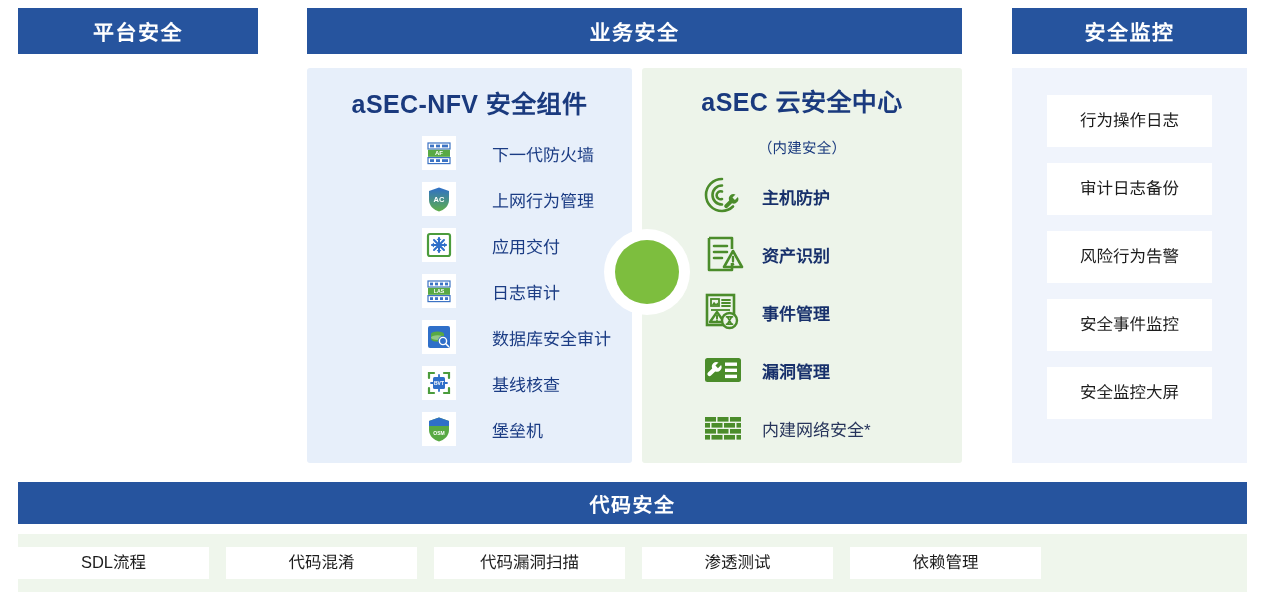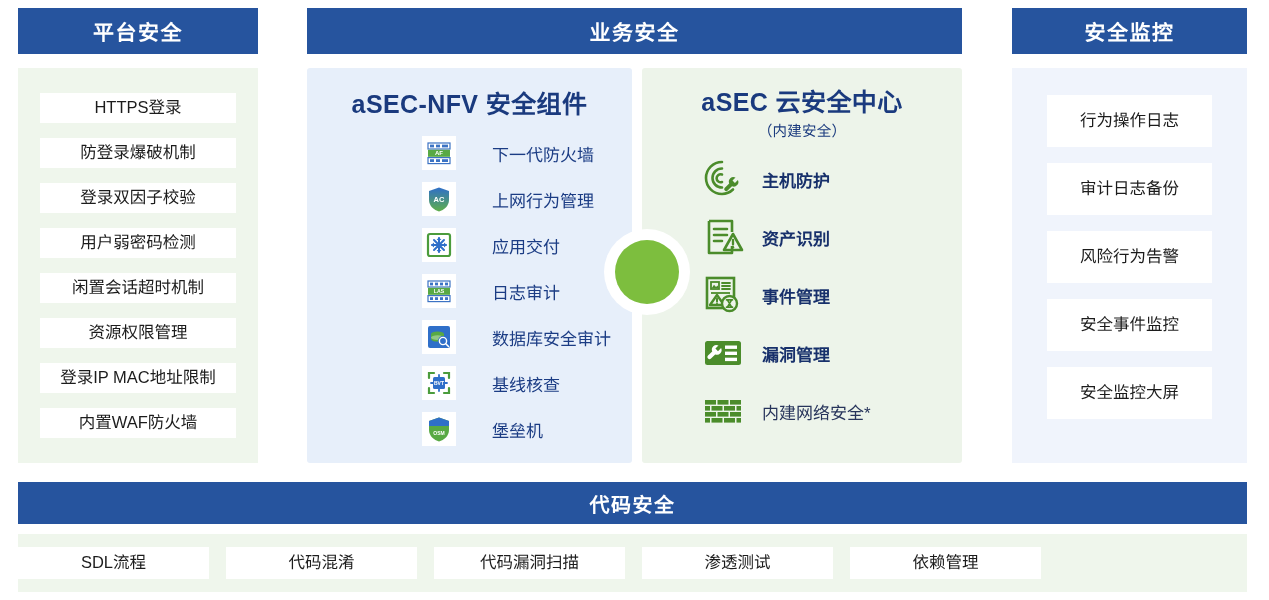--- a/index.html
+++ b/index.html
@@ -118,21 +118,21 @@
     letter-spacing: 0.4px;
   }
 
   #panel-nfv .panel-title { margin-top: 16px; }
   #panel-cloud .panel-title { margin-top: 14px; }
 
   .panel-subtitle {
     text-align: center;
     color: #1A3A7E;
     font-size: 14.5px;
-    margin-top: 1px;
+    margin-top: 18px;
     letter-spacing: 0.2px;
   }
 
   
   .feat-list { margin-top: 10px; }
 
   .feat-row {
     display: flex;
     align-items: center;
   }
@@ -246,30 +246,20 @@
 
   svg { display: block; }
 </style>
 </head>
 <body>
 
 <div id="board">
 
   <div class="col-header" id="hdr-platform">平台安全</div>
 
-  <div class="col-body" id="body-platform">
-    <div class="pill" style="top:25px">HTTPS登录</div>
-    <div class="pill" style="top:70px">防登录爆破机制</div>
-    <div class="pill" style="top:115px">登录双因子校验</div>
-    <div class="pill" style="top:160px">用户弱密码检测</div>
-    <div class="pill" style="top:205px">闲置会话超时机制</div>
-    <div class="pill" style="top:250px">资源权限管理</div>
-    <div class="pill" style="top:295px">登录IP MAC地址限制</div>
-    <div class="pill" style="top:340px">内置WAF防火墙</div>
-  </div>
 
   <div class="col-header" id="hdr-business">业务安全</div>
 
   <div class="col-body" id="body-business">
 
     <div class="inner-panel" id="panel-nfv">
       <div class="panel-title">aSEC-NFV 安全组件</div>
 
       <div class="feat-list">
 

